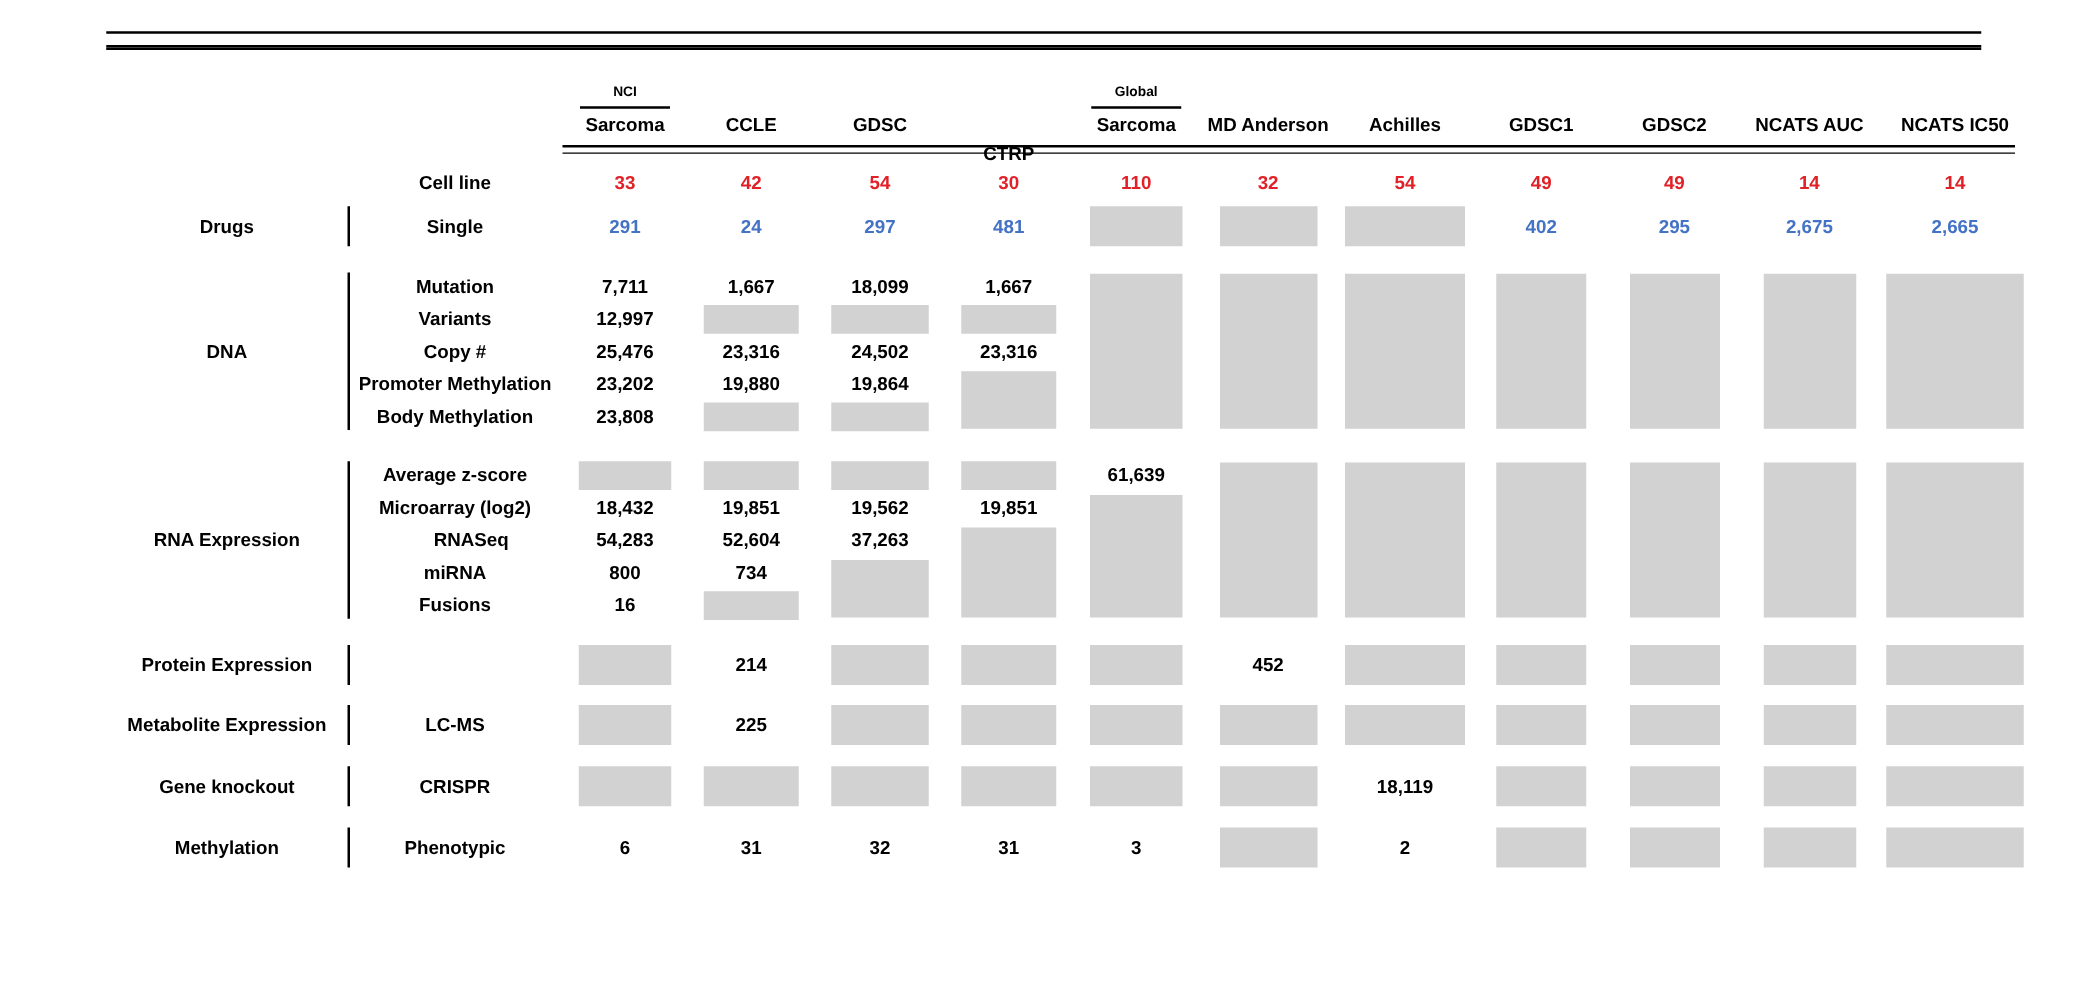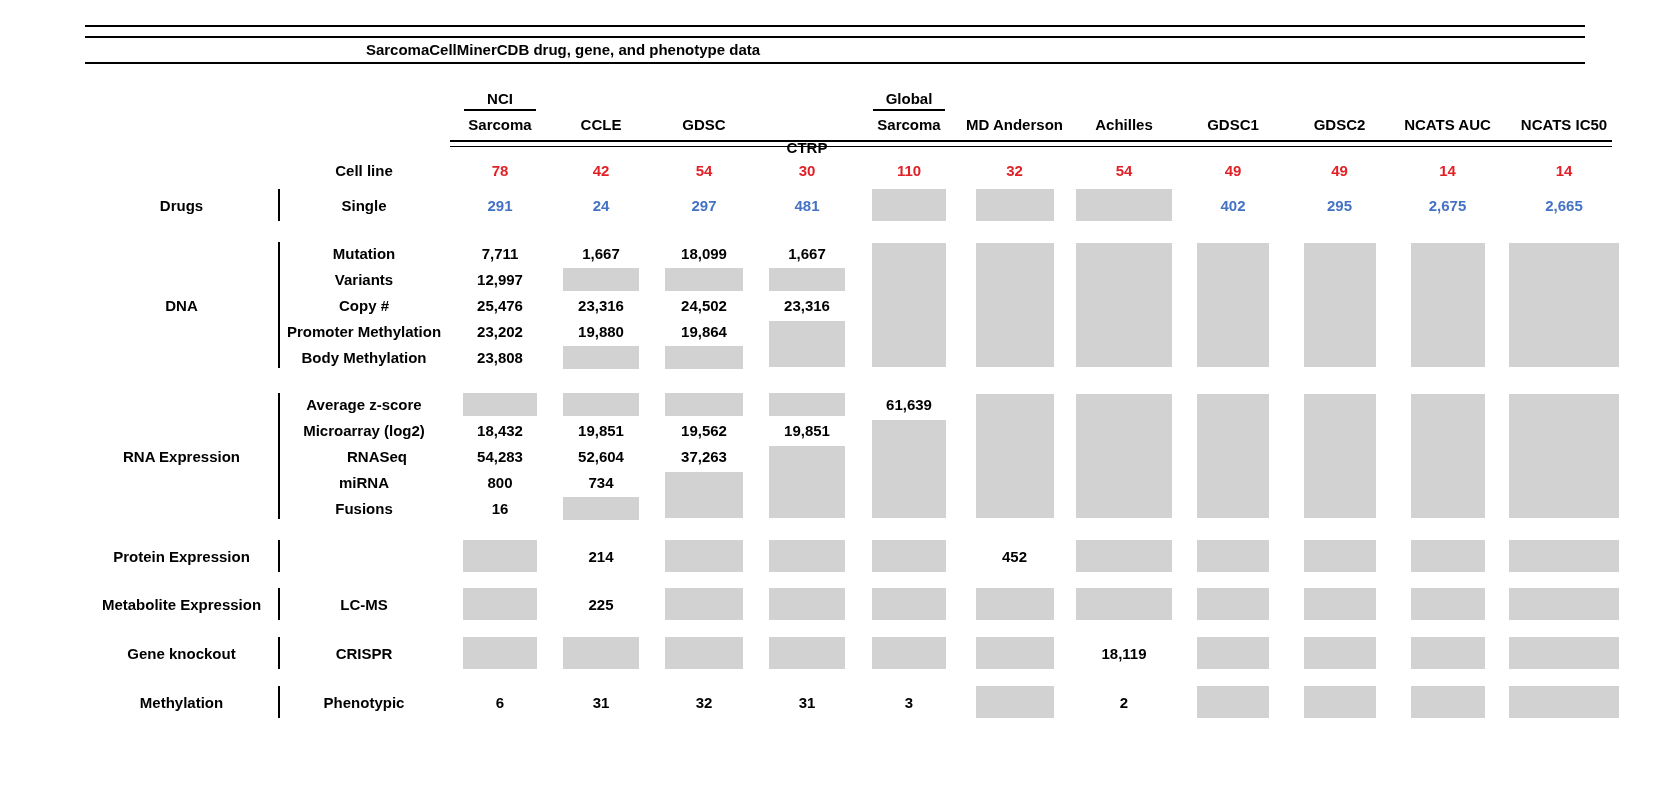--- a/index.html
+++ b/index.html
@@ -19,21 +19,21 @@
   .ruleC { height: 2.5px; }
   .title-row { height: 24px; line-height: 24px; width: 956px; text-align: center;
                font-size: 15px; letter-spacing: 0; }
 
   .grid { display: grid;
           grid-template-columns: 193px 172px 100px 102px 104px 102px 102px 109px 110px 108px 105px 111px 122px; }
 
   
   #header-grid { margin-top: 13px; grid-template-rows: 34px 26px; }
   .hc-top { grid-row: 1; display: flex; flex-direction: column; justify-content: flex-end; align-items: center; }
-  .hc-top .tlabel { font-size: 15px; line-height: 17px; }
+  .hc-top .tlabel { font-size: 11px; line-height: 17px; }
   .hc-underline { width: 72px; height: 2px; background: #000; margin-top: 2px; }
   .hc-bottom { grid-row: 2; display: flex; align-items: center; justify-content: center;
                font-size: 15px; white-space: nowrap; }
   .dbl-rule { margin-top: 3px; margin-left: 365px; width: 1162px; height: 4px;
               border-top: 2px solid #000; border-bottom: 1.8px solid #000; }
 
   
   .cell { display: flex; align-items: center; justify-content: center;
           font-size: 15px; white-space: nowrap; }
   .group-cell { grid-column: 1; grid-row: 1 / -1; }
@@ -55,21 +55,20 @@
   .section.single .box { height: 32px; }
   .section.multi  .box { height: calc(100% - 3px); }
   .boxwrap.spanned { padding: 1.5px 0; }
 </style>
 </head>
 <body>
 
 <div class="fig">
   <div class="rule ruleA"></div>
   <div class="rule ruleB"></div>
-  <div class="title-row">SarcomaCellMinerCDB drug, gene, and phenotype data</div>
   <div class="rule ruleC"></div>
 
   <div class="grid" id="header-grid">
       <div class="hc-top" style="grid-column: 3;">
         <div class="tlabel">NCI</div>
         <div class="hc-underline"></div>
       </div>
       <div class="hc-bottom" style="grid-column: 3;">Sarcoma</div>
       <div class="hc-bottom" style="grid-column: 4;">CCLE</div>
       <div class="hc-bottom" style="grid-column: 5;">GDSC</div>
@@ -83,21 +82,21 @@
       <div class="hc-bottom" style="grid-column: 9;">Achilles</div>
       <div class="hc-bottom" style="grid-column: 10;">GDSC1</div>
       <div class="hc-bottom" style="grid-column: 11;">GDSC2</div>
       <div class="hc-bottom" style="grid-column: 12;">NCATS AUC</div>
       <div class="hc-bottom" style="grid-column: 13;">NCATS IC50</div>
     </div>
   <div class="dbl-rule"></div>
 
   <div class="grid" id="cellline-grid">
       <div class="cell sub-cell" style="grid-row: 1;">Cell line</div>
-      <div class="cell val-red" style="grid-area: 1 / 3;">78</div>
+      <div class="cell val-red" style="grid-area: 1 / 3;">33</div>
       <div class="cell val-red" style="grid-area: 1 / 4;">42</div>
       <div class="cell val-red" style="grid-area: 1 / 5;">54</div>
       <div class="cell val-red" style="grid-area: 1 / 6;">30</div>
       <div class="cell val-red" style="grid-area: 1 / 7;">110</div>
       <div class="cell val-red" style="grid-area: 1 / 8;">32</div>
       <div class="cell val-red" style="grid-area: 1 / 9;">54</div>
       <div class="cell val-red" style="grid-area: 1 / 10;">49</div>
       <div class="cell val-red" style="grid-area: 1 / 11;">49</div>
       <div class="cell val-red" style="grid-area: 1 / 12;">14</div>
       <div class="cell val-red" style="grid-area: 1 / 13;">14</div>

